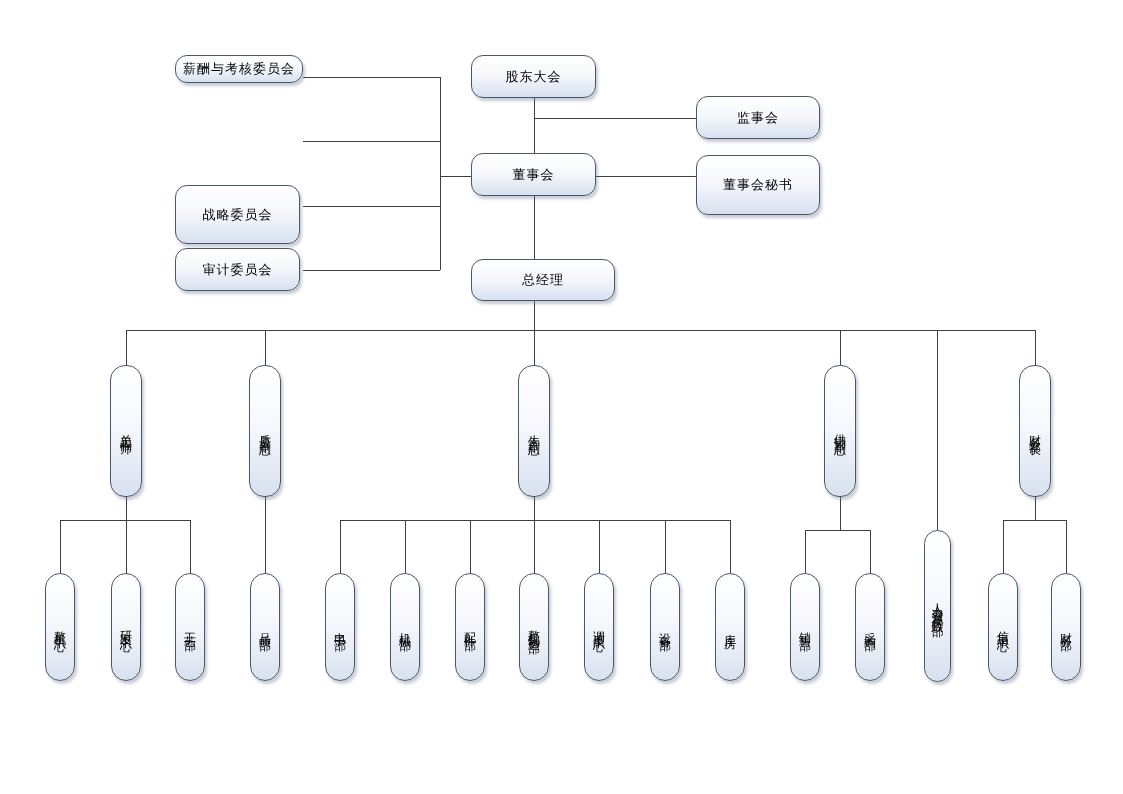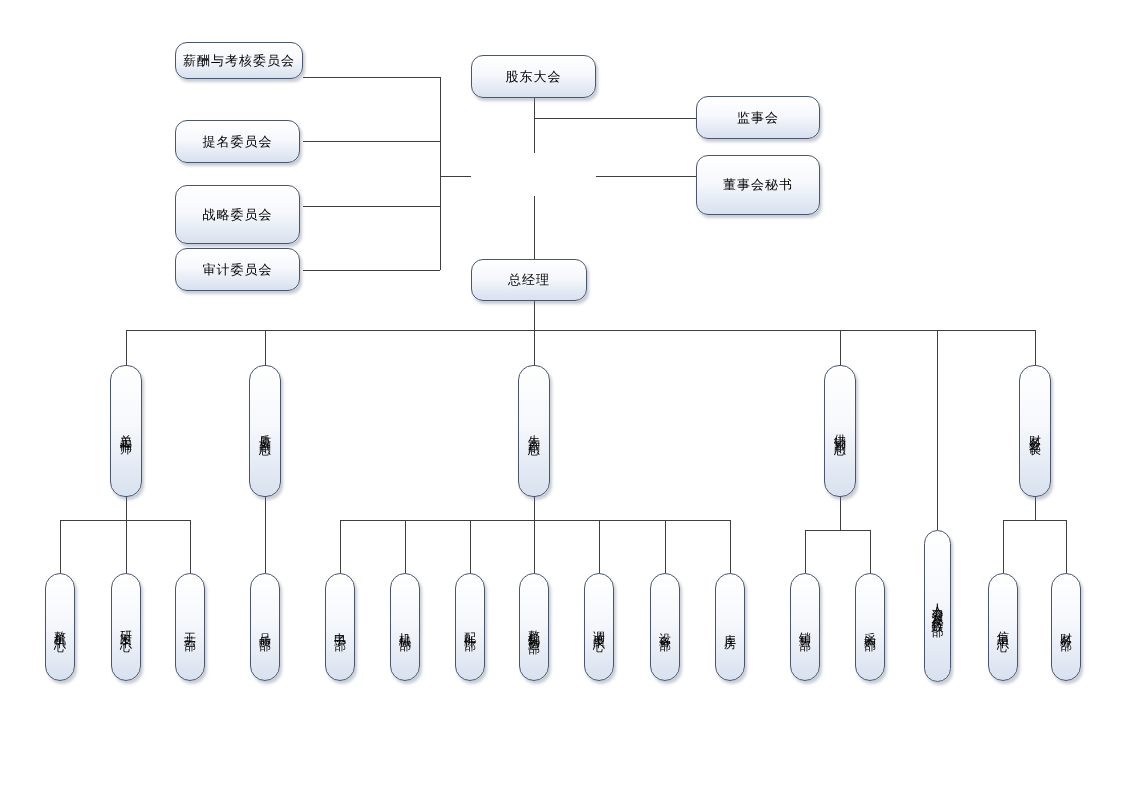--- a/index.html
+++ b/index.html
@@ -89,36 +89,36 @@
          M840 497 V530
          M805 530 H870
          M805 530 V573
          M870 530 V573
          M1035 497 V520
          M1003 520 H1066
          M1003 520 V573
          M1066 520 V573"></path>
   </svg>
 
-  <div class="node hnode" style="left:175px;top:42px;width:128px;height:37px">薪酬与考核委员会</div>
-
-  <div class="node hnode" style="left:175px;top:120px;width:125px;height:43px">提名委员会</div>
+  <div class="node hnode" style="left:175px;top:55px;width:128px;height:28px">薪酬与考核委员会</div>
+
 
   <div class="node hnode" style="left:175px;top:185px;width:125px;height:59px">战略委员会</div>
 
   <div class="node hnode" style="left:175px;top:248px;width:125px;height:43px">审计委员会</div>
 
   <div class="node hnode" style="left:471px;top:55px;width:125px;height:43px">股东大会</div>
 
   <div class="node hnode" style="left:696px;top:96px;width:124px;height:43px">监事会</div>
 
+  <div class="node hnode" style="left:471px;top:153px;width:125px;height:43px">董事会</div>
 
   <div class="node hnode" style="left:696px;top:155px;width:124px;height:60px">董事会秘书</div>
 
-  <div class="node hnode" style="left:471px;top:259px;width:116px;height:42px">总经理</div>
+  <div class="node hnode" style="left:471px;top:259px;width:144px;height:42px">总经理</div>
 
   <div class="node vnode" style="left:110px;top:365px;width:32px;height:132px">
     <span class="vtext">总工程师</span>
   </div>
 
   <div class="node vnode" style="left:249px;top:365px;width:32px;height:132px">
     <span class="vtext">质量副总</span>
   </div>
 
   <div class="node vnode" style="left:518px;top:365px;width:32px;height:132px">

